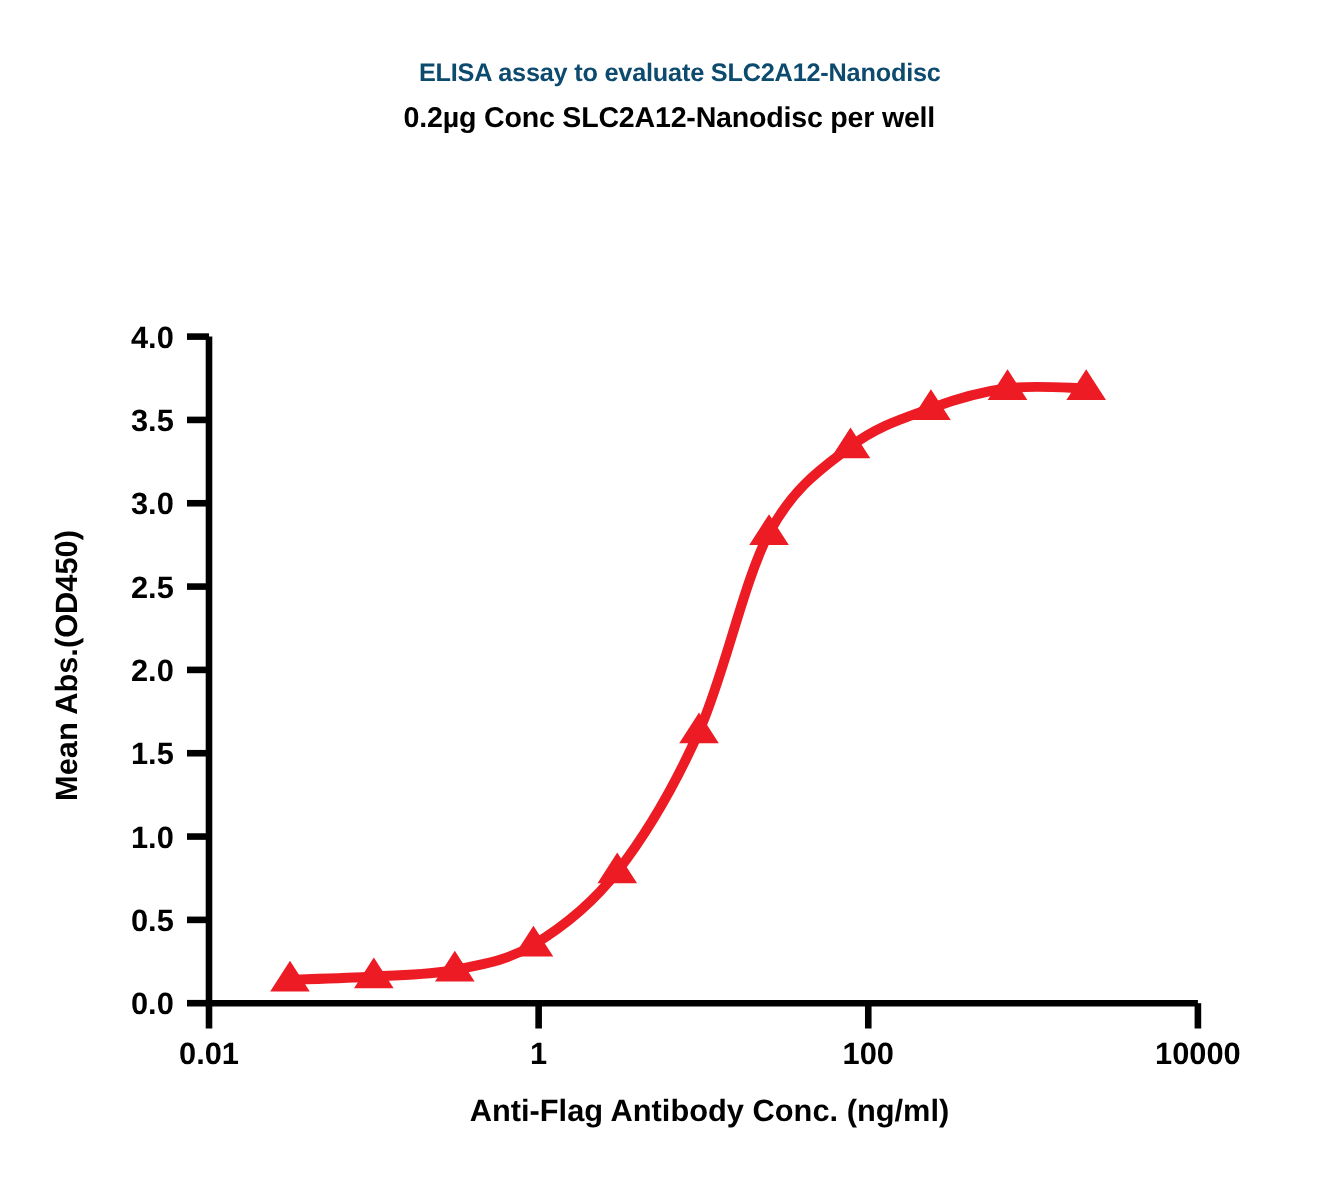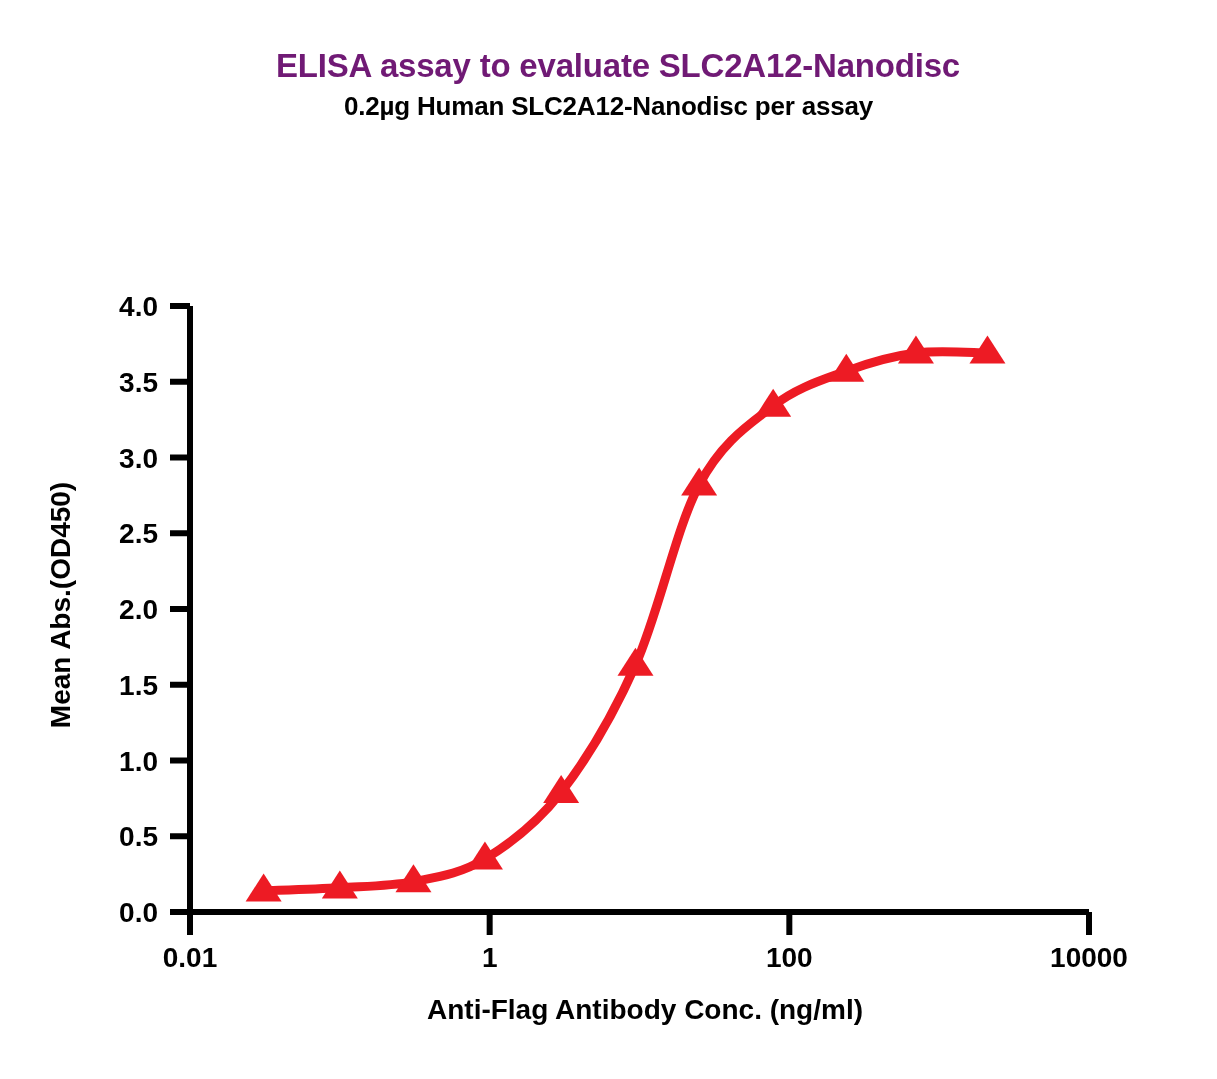--- a/index.html
+++ b/index.html
@@ -6,39 +6,39 @@
   body{
     width:1217px;height:1079px;background:#ffffff;
     font-family:"Liberation Sans", sans-serif;
     overflow:hidden;position:relative;
   }
   #figure{position:absolute;left:0;top:0;width:1217px;height:1079px;}
   .title-block{
     position:absolute;left:0;top:46px;width:1217px;text-align:center;
   }
   .title-main{
-    font-size:33px;font-weight:bold;color:#701a75;letter-spacing:-0.2px;
+    font-size:23px;font-weight:bold;color:#0c4a6e;letter-spacing:-0.2px;
     line-height:40px;white-space:nowrap;padding-left:19px;
   }
   .title-sub{
     font-size:26px;font-weight:bold;color:#000;letter-spacing:-0.2px;
     line-height:34px;margin-top:3px;white-space:nowrap;
   }
   #plot-svg{position:absolute;left:0;top:0;}
   .axis-title{font-size:28px;font-weight:bold;fill:#000;}
   .tick-label{font-size:28px;font-weight:bold;fill:#000;}
 </style>
 </head>
 <body>
 
 <div id="figure">
 
   <div class="title-block">
     <div class="title-main">ELISA assay to evaluate SLC2A12-Nanodisc</div>
-    <div class="title-sub">0.2µg Human SLC2A12-Nanodisc per assay</div>
+    <div class="title-sub">0.2µg Conc SLC2A12-Nanodisc per well</div>
   </div>
 
   <svg id="plot-svg" width="1217" height="1079" viewBox="0 0 1217 1079">
     <g id="axes-group">
       <line id="y-axis-line" x1="190" y1="306" x2="190" y2="912" stroke="#000" stroke-width="6"></line>
       <line id="x-axis-line" x1="187" y1="912" x2="1089" y2="912" stroke="#000" stroke-width="6"></line>
       <g id="y-ticks">
           <line x1="170" y1="912" x2="190" y2="912" stroke="#000" stroke-width="6"></line>
           <line x1="170" y1="836.25" x2="190" y2="836.25" stroke="#000" stroke-width="6"></line>
           <line x1="170" y1="760.5" x2="190" y2="760.5" stroke="#000" stroke-width="6"></line>

